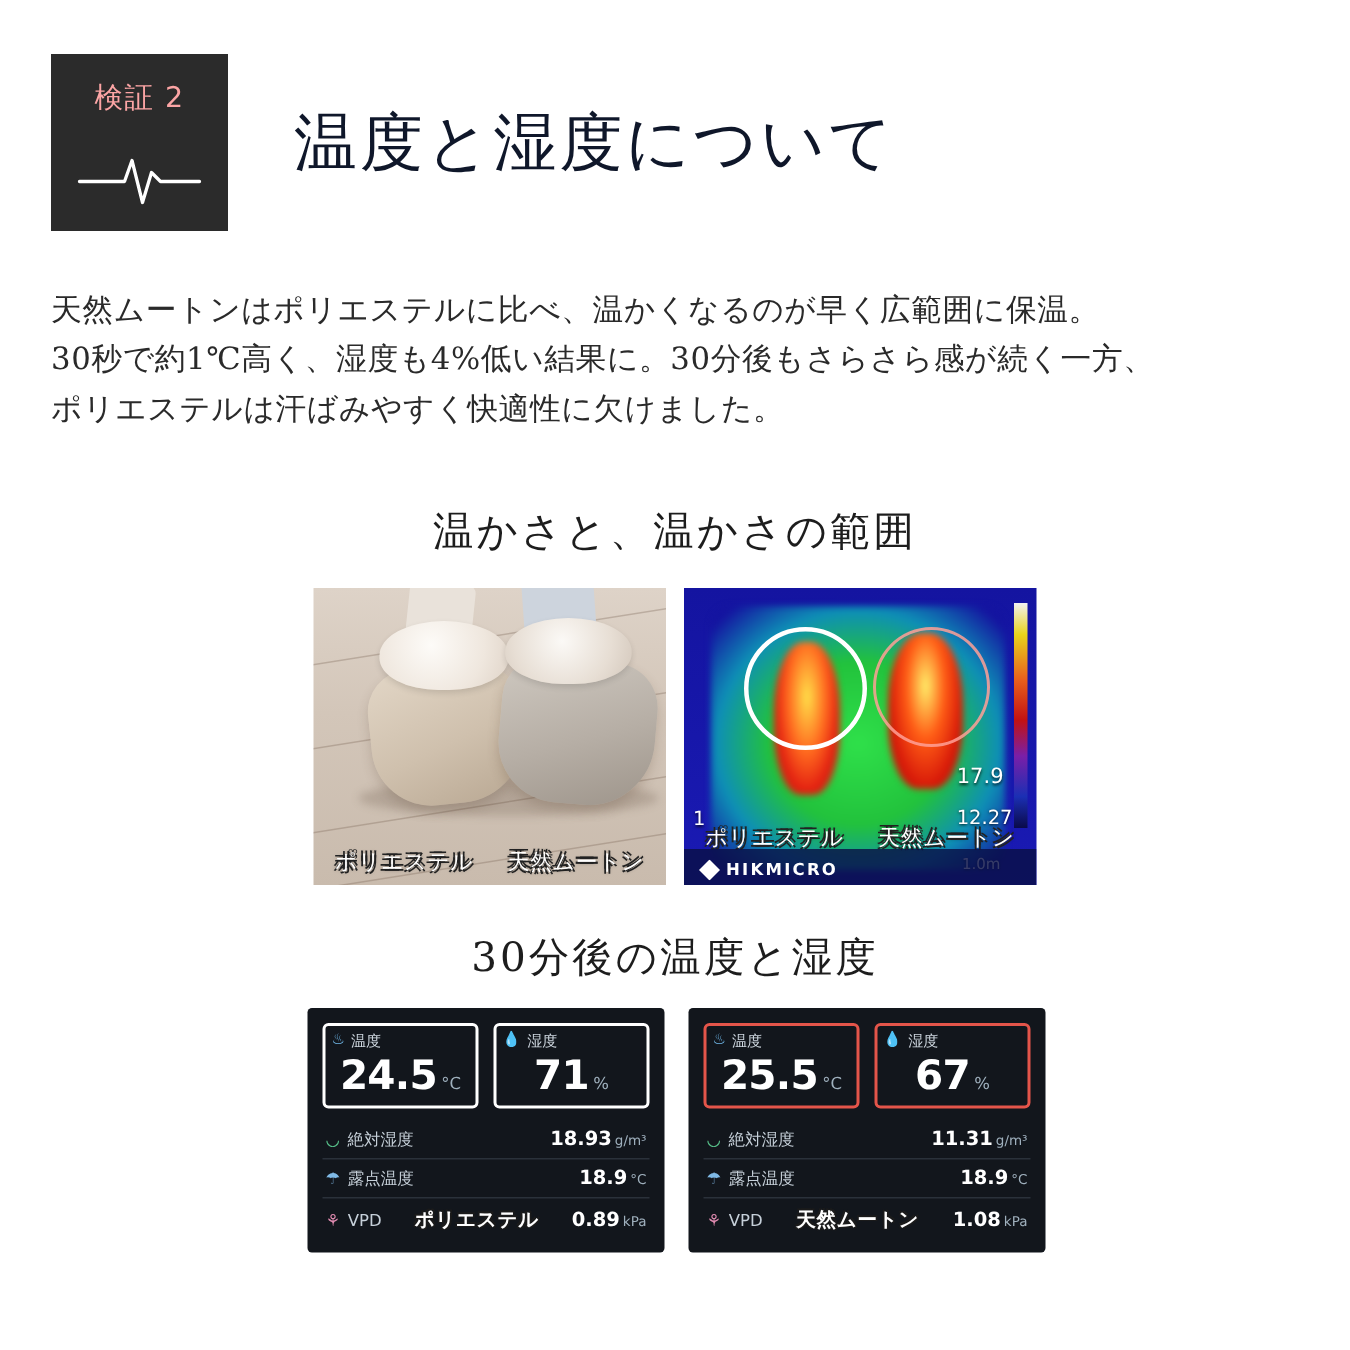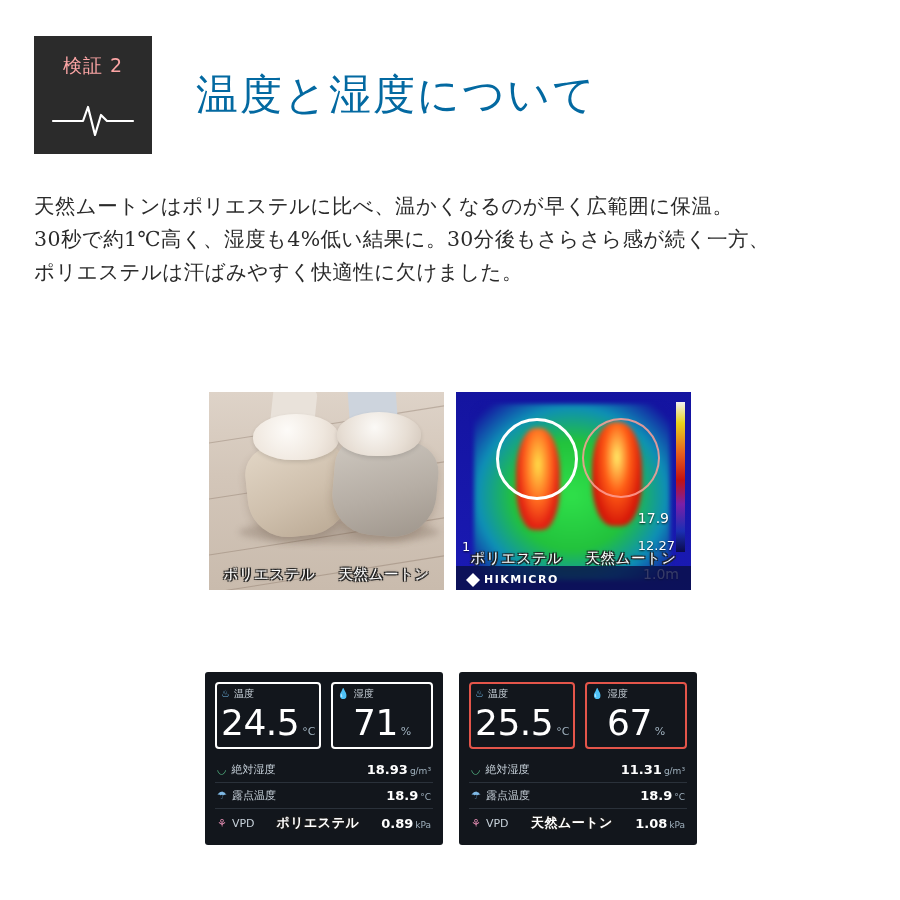--- a/index.html
+++ b/index.html
@@ -48,21 +48,21 @@
     line-height: 1;
   }
   .badge-wave {
     margin-top: 10px;
   }
   .title {
     margin-left: 44px;
     font-size: 42px;
     letter-spacing: 2px;
     font-family: "DejaVu Serif", serif;
-    color: #0369a1;
+    color: #0f172a;
     white-space: nowrap;
   }
 
   
   .lead {
     position: absolute;
     left: 34px;
     top: 190px;
     width: 840px;
     font-size: 20.5px;
@@ -202,21 +202,21 @@
     background: linear-gradient(180deg, #f2f2f2 0%, #e8d41c 14%, #e8601c 34%, #c31212 52%, #7a1fa8 68%, #1b2fb4 86%, #0a0a4a 100%);
   }
   .thermal-val {
     position: absolute;
     color: #ffffff;
     font-family: "DejaVu Sans", sans-serif;
     text-shadow: 0 1px 2px rgba(0,0,0,0.8);
   }
   .thermal-val.max { right: 22px; top: 118px; font-size: 14px; }
   .thermal-val.min { right: 16px; top: 146px; font-size: 13px; }
-  .thermal-val.dist { right: 12px; bottom: 8px; font-size: 14px; }
+  .thermal-val.dist { right: 24px; bottom: 8px; font-size: 10px; }
   .thermal-val.one { left: 6px; bottom: 36px; font-size: 13px; }
   .hik-bar {
     position: absolute;
     left: 0; bottom: 0; width: 100%; height: 24px;
     background: rgba(10,16,70,0.82);
   }
   .hik-logo {
     position: absolute;
     left: 10px; bottom: 4px;
     color: #ffffff;
@@ -296,22 +296,22 @@
     font-size: 10px;
     line-height: 1;
   }
   .big-value {
     display: flex;
     align-items: baseline;
     justify-content: center;
     color: #ffffff;
   }
   .big-value .num {
-    font-size: 36px;
-    font-weight: normal;
+    font-size: 27px;
+    font-weight: bold;
     letter-spacing: -0.5px;
   }
   .big-value .unit {
     font-size: 11px;
     margin-left: 3px;
     color: #9fb0bd;
   }
   .rows { margin-top: 8px; }
   .row {
     display: flex;
@@ -365,20 +365,21 @@
     </div>
     <div class="title">温度と湿度について</div>
   </div>
 
   <div class="lead">
     <div>天然ムートンはポリエステルに比べ、温かくなるのが早く広範囲に保温。</div>
     <div>30秒で約1℃高く、湿度も4%低い結果に。30分後もさらさら感が続く一方、</div>
     <div>ポリエステルは汗ばみやすく快適性に欠けました。</div>
   </div>
 
+  <div class="section-heading" id="heading-warmth">温かさと、温かさの範囲</div>
 
   <div class="photo-row">
 
     <div class="photo photo-slippers">
       <div class="floor-line" style="top:30px;"></div>
       <div class="floor-line" style="top:86px;"></div>
       <div class="floor-line" style="top:142px;"></div>
       <div class="floor-line" style="top:180px;"></div>
       <div class="leg l"></div>
       <div class="leg r"></div>
@@ -407,20 +408,21 @@
       <div class="caption thermal">
         <span>ポリエステル</span>
         <span>天然ムートン</span>
       </div>
       <div class="hik-bar"></div>
       <div class="hik-mark"></div>
       <div class="hik-logo" style="left:28px;">HIKMICRO</div>
     </div>
   </div>
 
+  <div class="section-heading" id="heading-thirty">30分後の温度と湿度</div>
 
   <div class="meters">
 
     <div class="meter">
       <div class="meter-top">
         <div class="big-box">
           <div class="big-label">
             <span class="ic">♨</span>
             <span>温度</span>
           </div>

